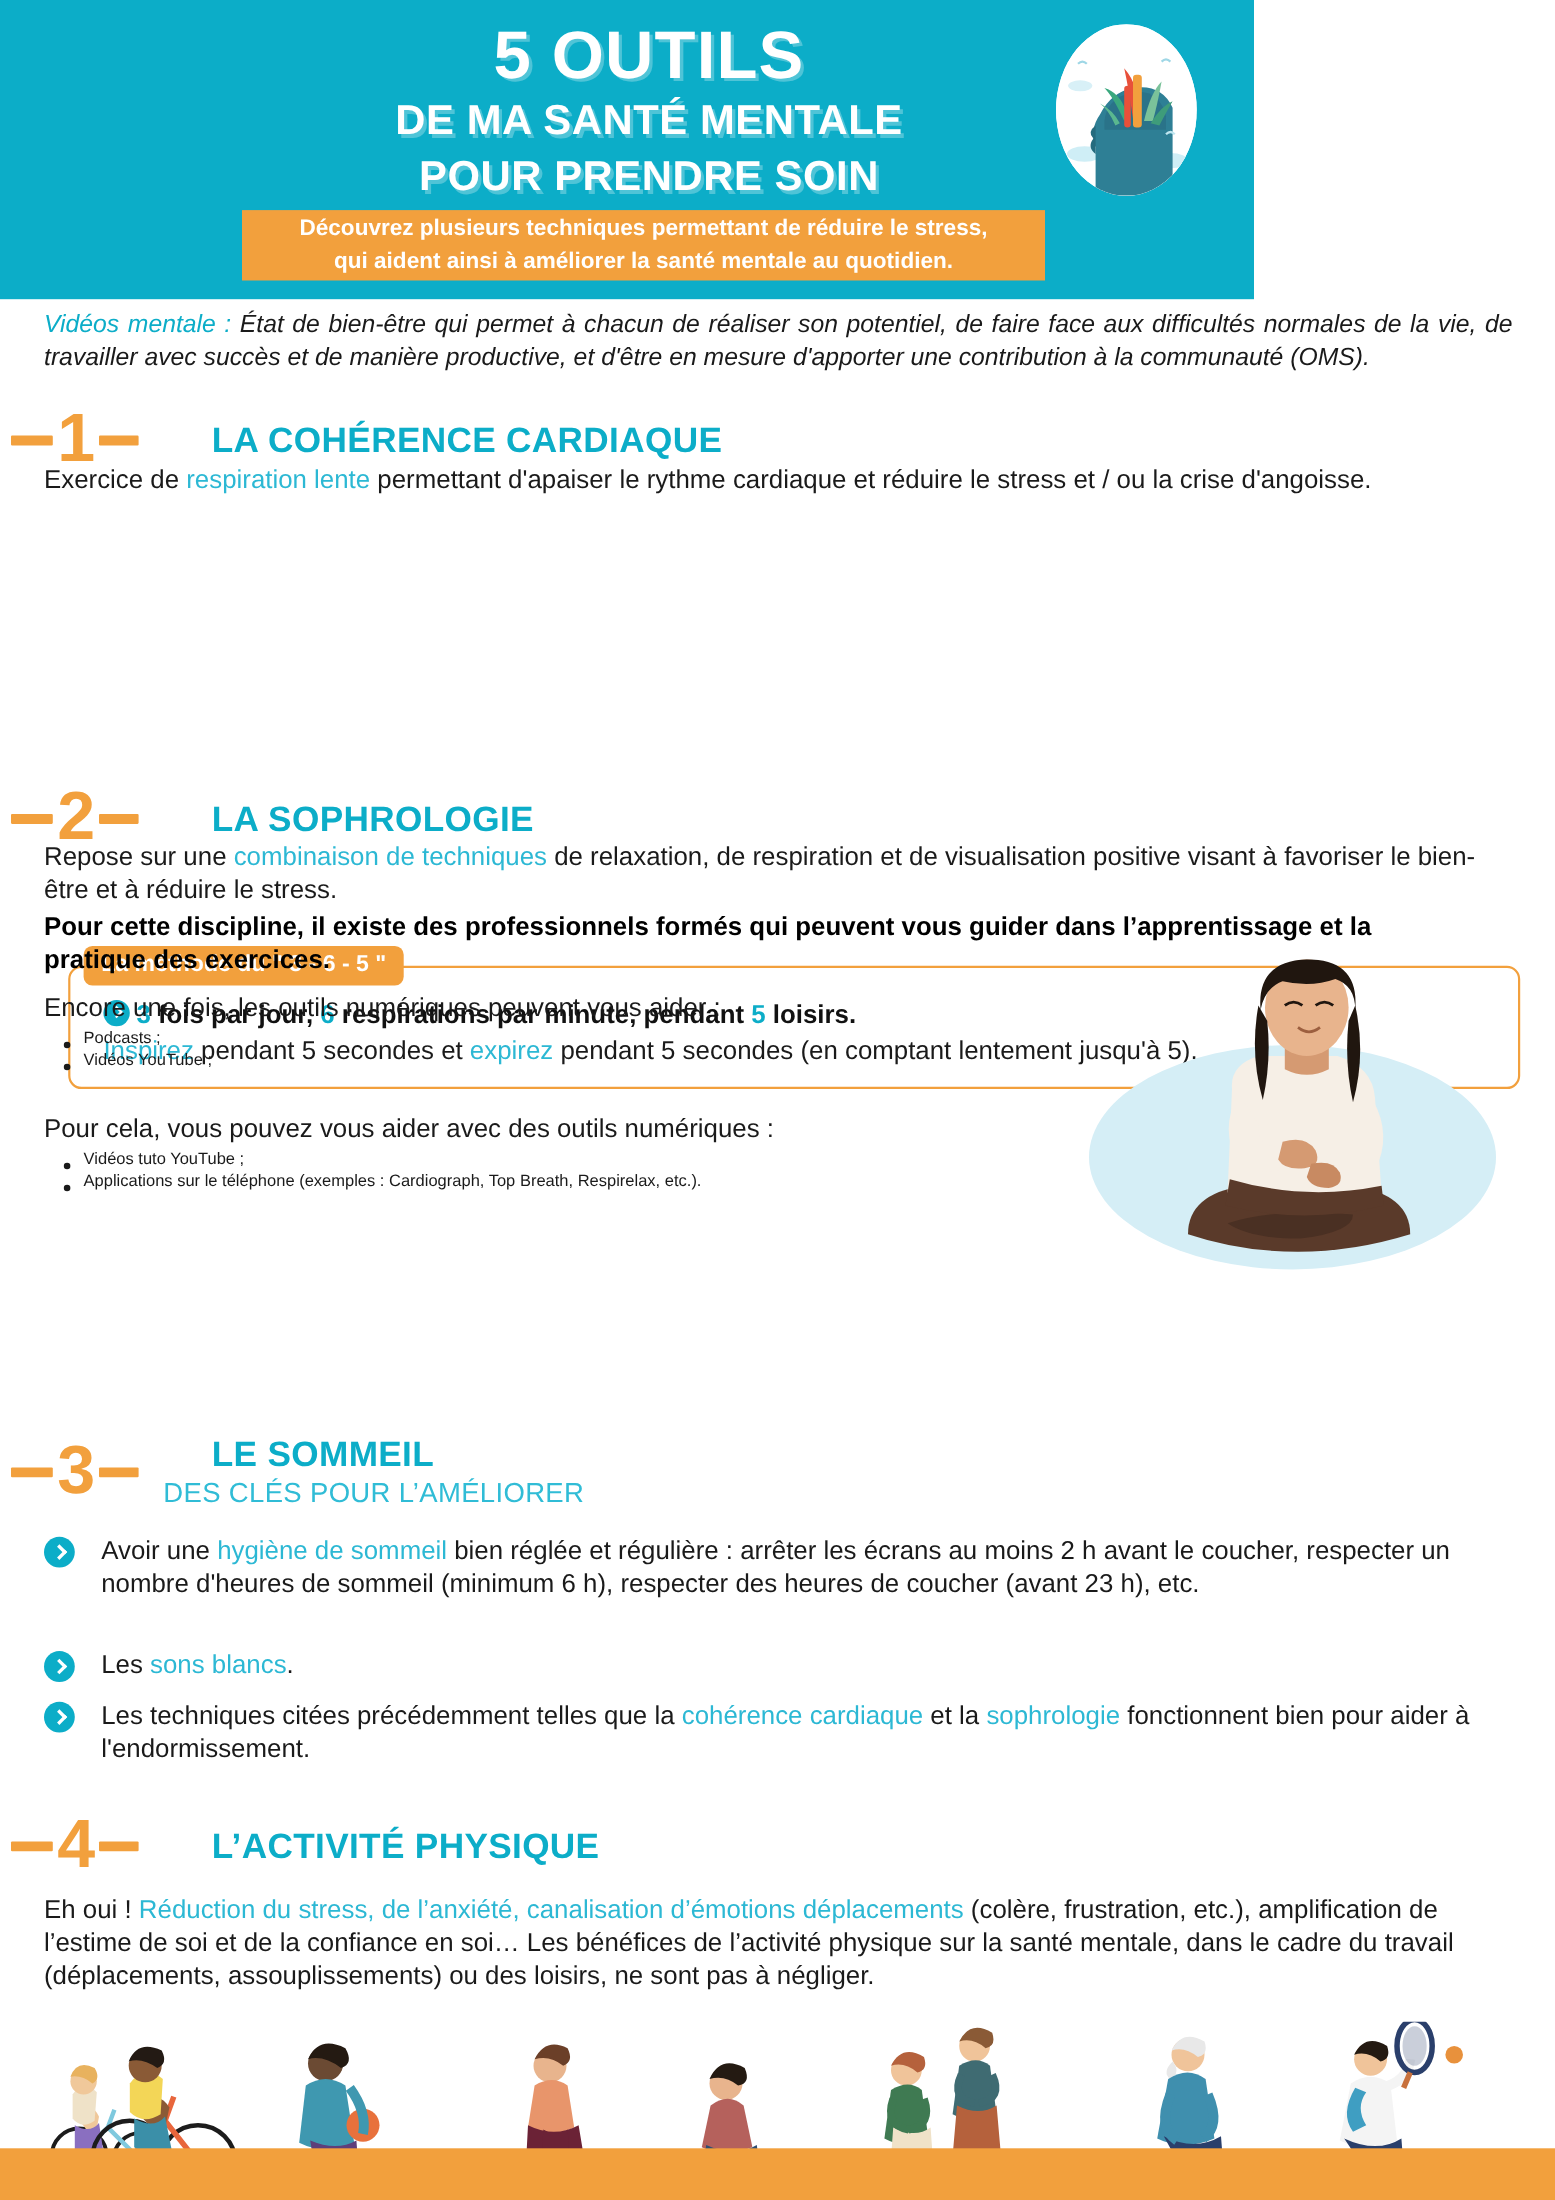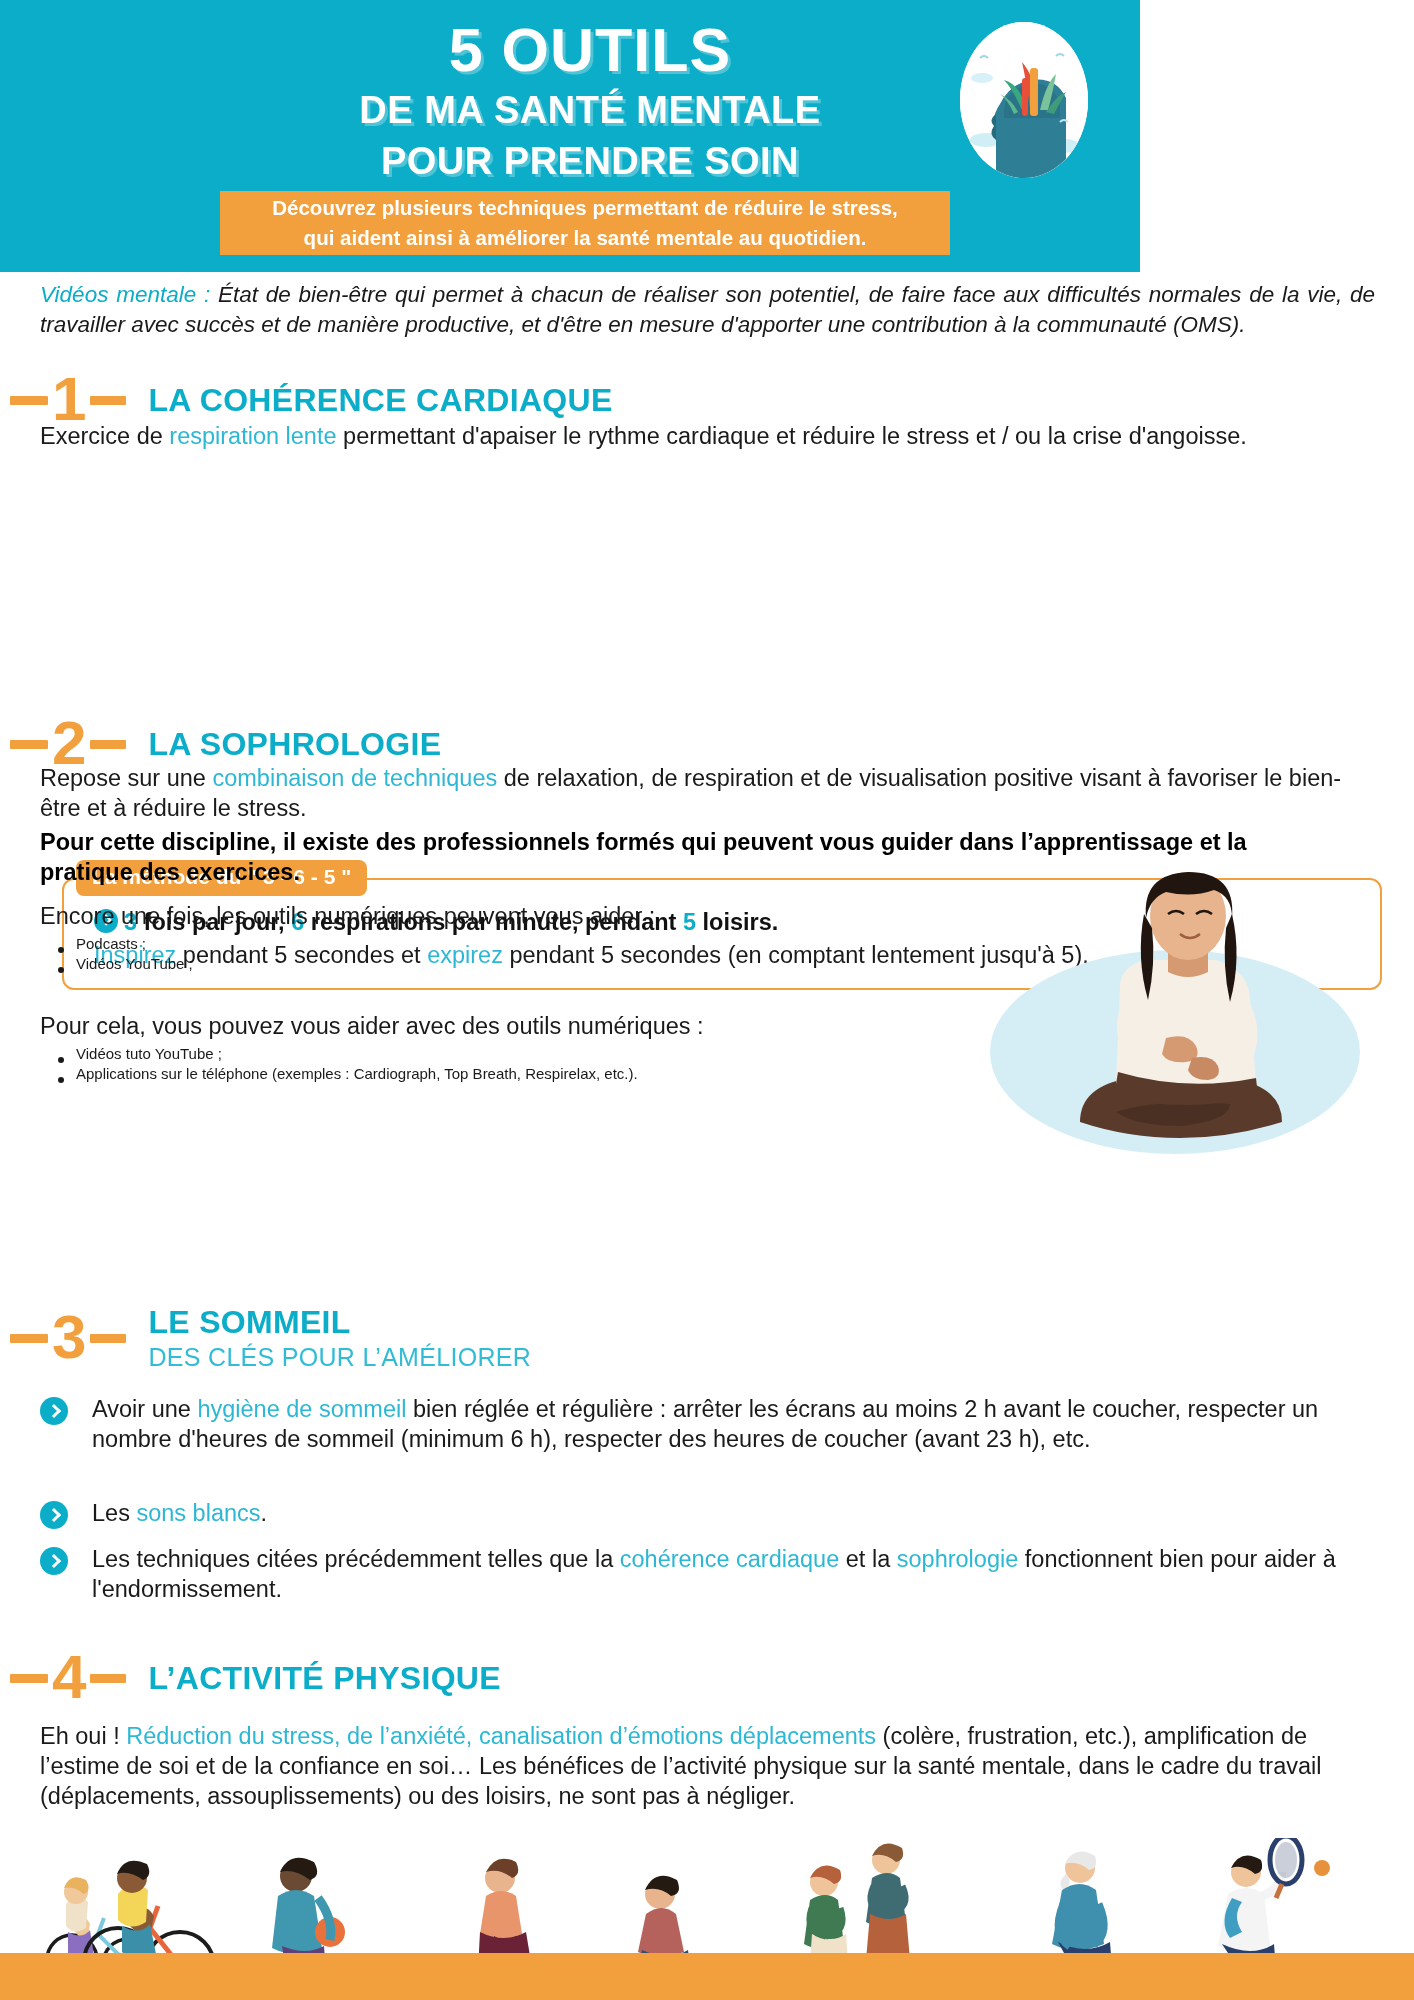--- a/index.html
+++ b/index.html
@@ -113,20 +113,21 @@
     position: relative;
     top: -2px;
   }
   .sec-title-wrap { margin-left: 22px; }
   .sec-title {
     color: #0cadc8;
     font-size: 32px;
     font-weight: bold;
     letter-spacing: 0.3px;
     line-height: 1.02;
+    margin-left: 44px;
   }
   .sec-subtitle {
     color: #30bcd6;
     font-size: 25px;
     font-weight: normal;
     letter-spacing: 0.3px;
     margin-top: 4px;
   }
 
   

